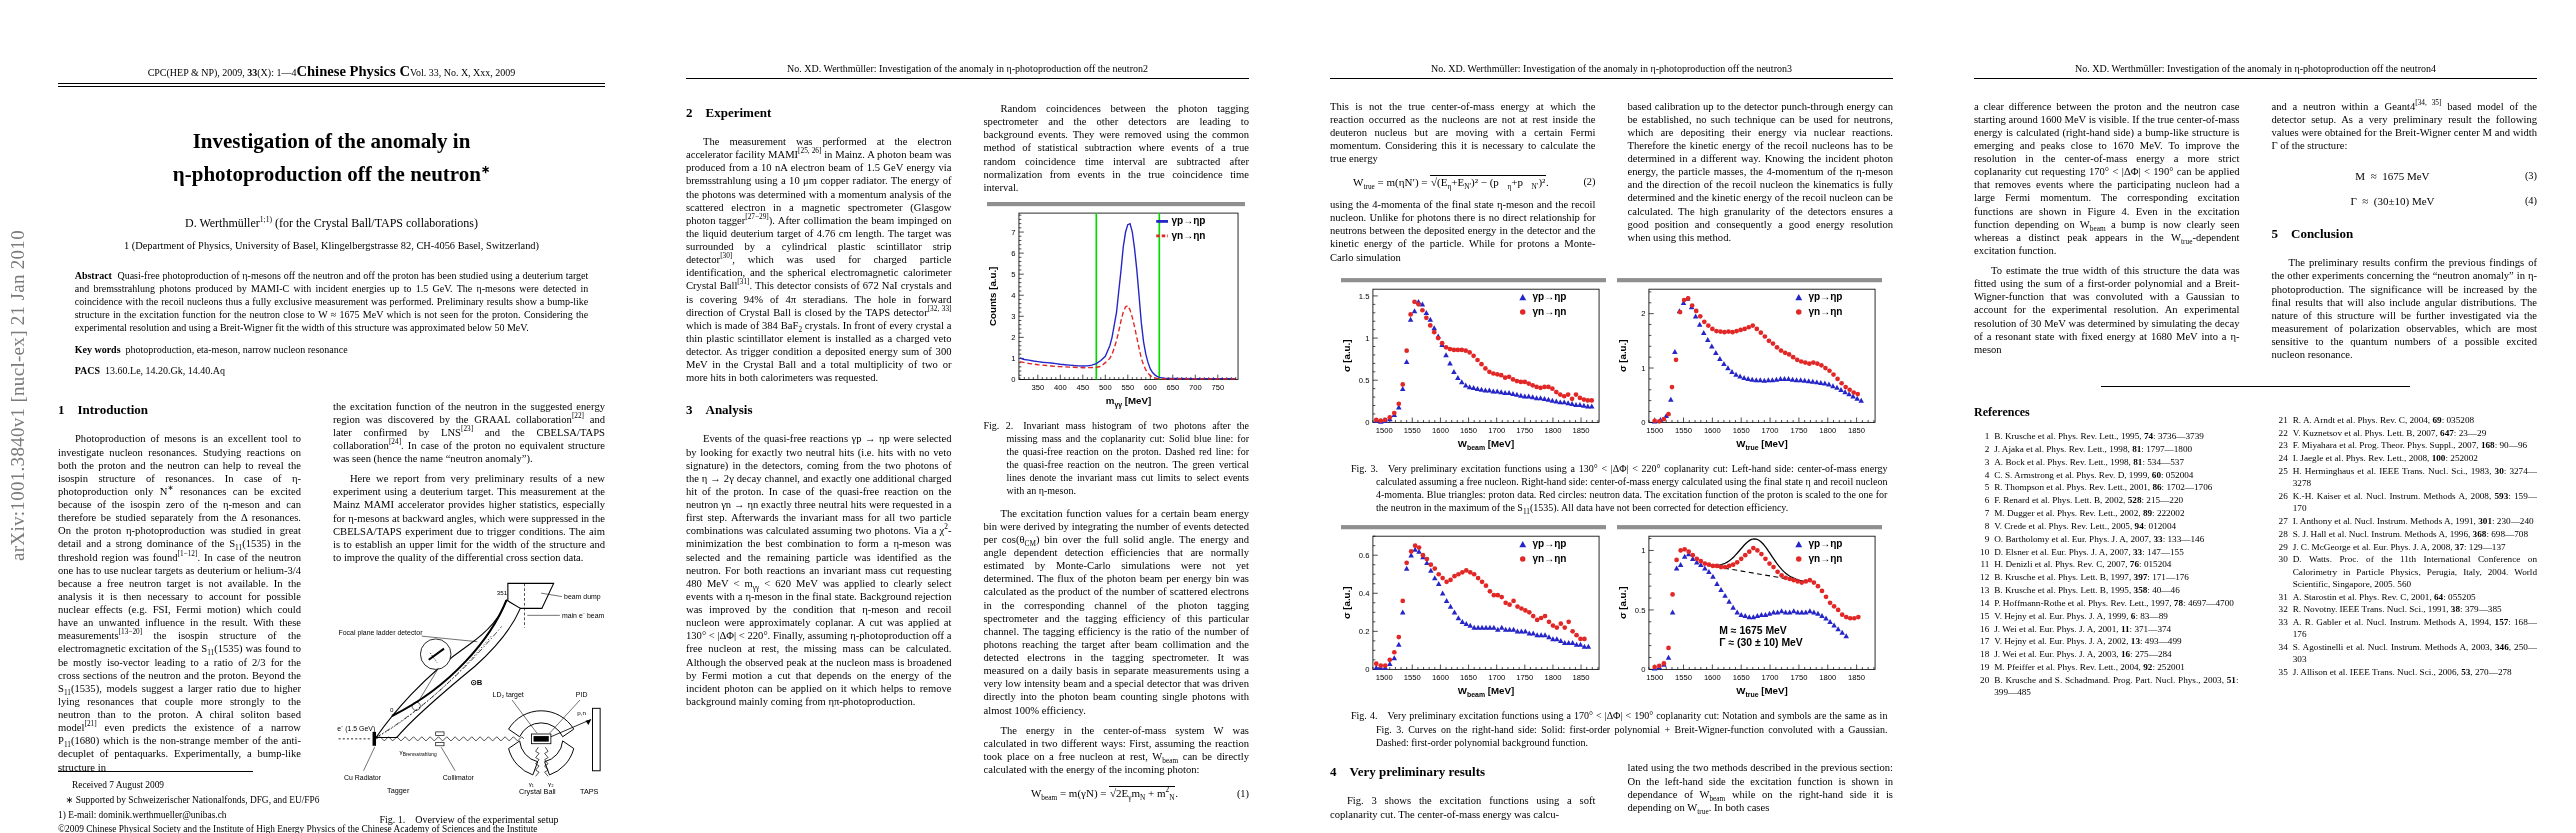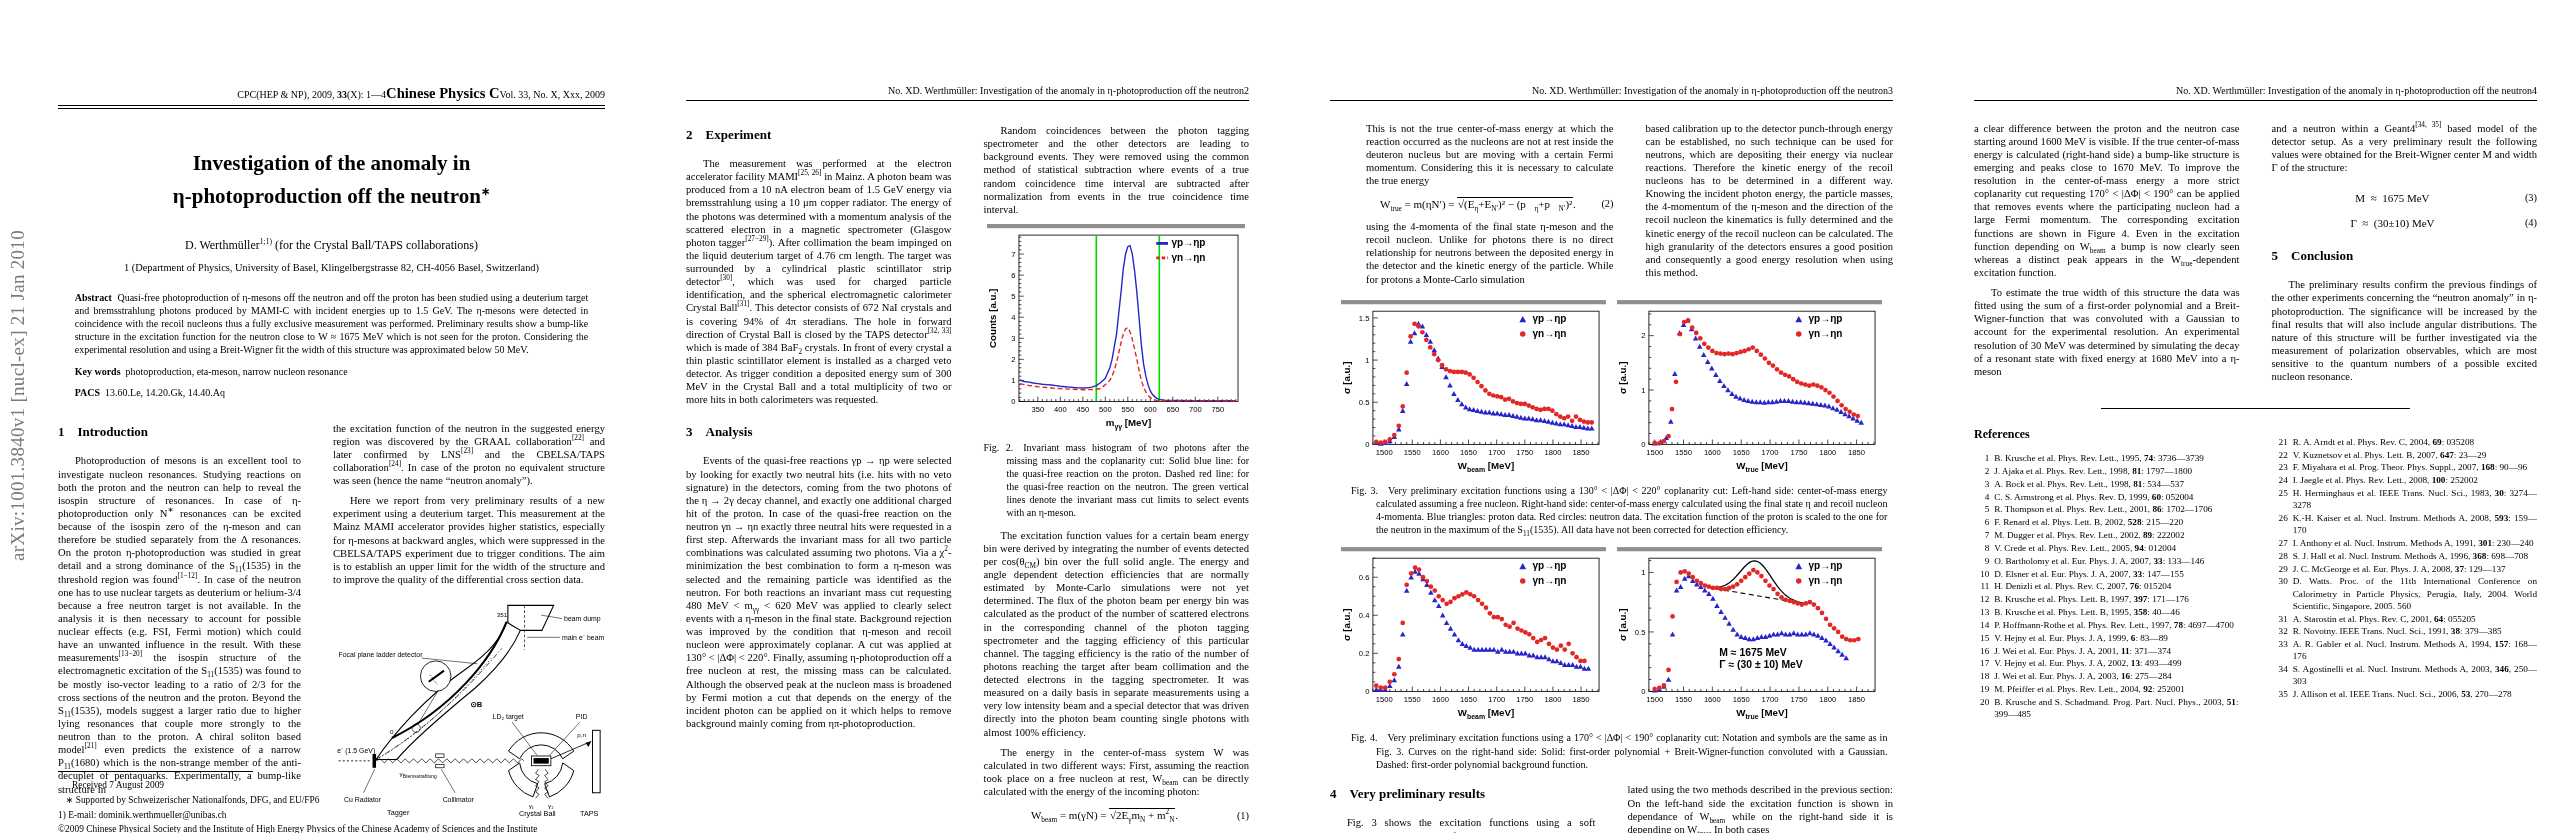--- a/index.html
+++ b/index.html
@@ -3,22 +3,22 @@
 <meta charset="utf-8">
 <style>
   html,body{margin:0;padding:0;background:#ffffff;}
   body{width:2576px;height:834px;overflow:hidden;color:#000;
        font-family:"Liberation Serif",serif;}
   .pages{display:flex;width:2576px;height:834px;}
   .page{width:644px;height:834px;flex:none;position:relative;overflow:hidden;
         box-sizing:border-box;padding:0 39px 0 42px;background:#fff;}
   #page1{padding-left:58px;}
   
-  .phead{display:flex;justify-content:flex-end;align-items:baseline;
-         margin-top:85px;font-size:10px;font-family:Liberation Serif, serif;}
+  .phead{display:flex;justify-content:center;align-items:baseline;
+         margin-top:63px;font-size:10px;font-family:Liberation Serif, serif;}
   .phead .mid{font-size:10px;}
   #page1 .phead .mid{font-size:14.6px;font-weight:bold;}
   .rule-double{border-top:1.7px solid #000;border-bottom:0.9px solid #000;height:2.1px;margin-top:2.8px;}
   .rule-single{border-top:1.4px solid #000;margin-top:3.5px;}
   
   .title{margin-top:38px;text-align:center;font-size:21px;font-weight:bold;line-height:1.6;}
   .title sup{font-size:11px;}
   .author{margin-top:23.6px;text-align:center;font-size:12px;}
   .author sup{font-size:7.6px;}
   .affil{margin-top:9px;text-align:center;font-size:10.4px;}
@@ -329,21 +329,21 @@
   </div>
 
   <div class="page" id="page3">
     <div class="phead">
       <span>No. X</span>
       <span class="mid">D. Werthmüller: Investigation of the anomaly in η-photoproduction off the neutron</span>
       <span>3</span>
     </div>
     <div class="rule-single"></div>
 
-    <div class="cols" style="margin-top:21px;margin-left:36px;">
+    <div class="cols" style="margin-top:21px;">
       <div class="col">
         <div class="p">This is not the true center-of-mass energy at which the reaction occurred as the nucleons are not at rest inside the deuteron nucleus but are moving with a certain Fermi momentum. Considering this it is necessary to calculate the true energy</div>
         <div class="eqrow">
           <span class="eqc">W<sub>true</sub> = m(ηN′) = <span class="ovl">√(E<sub>η</sub>+E<sub>N′</sub>)² − (p⃗<sub>η</sub>+p⃗<sub>N′</sub>)²</span>.</span>
           <span class="eqn">(2)</span>
         </div>
         <div class="p">using the 4-momenta of the final state η-meson and the recoil nucleon. Unlike for photons there is no direct relationship for neutrons between the deposited energy in the detector and the kinetic energy of the particle. While for protons a Monte-Carlo simulation</div>
       </div>
       <div class="col">
         <div class="p">based calibration up to the detector punch-through energy can be established, no such technique can be used for neutrons, which are depositing their energy via nuclear reactions. Therefore the kinetic energy of the recoil nucleons has to be determined in a different way. Knowing the incident photon energy, the particle masses, the 4-momentum of the η-meson and the direction of the recoil nucleon the kinematics is fully determined and the kinetic energy of the recoil nucleon can be calculated. The high granularity of the detectors ensures a good position and consequently a good energy resolution when using this method.</div>

